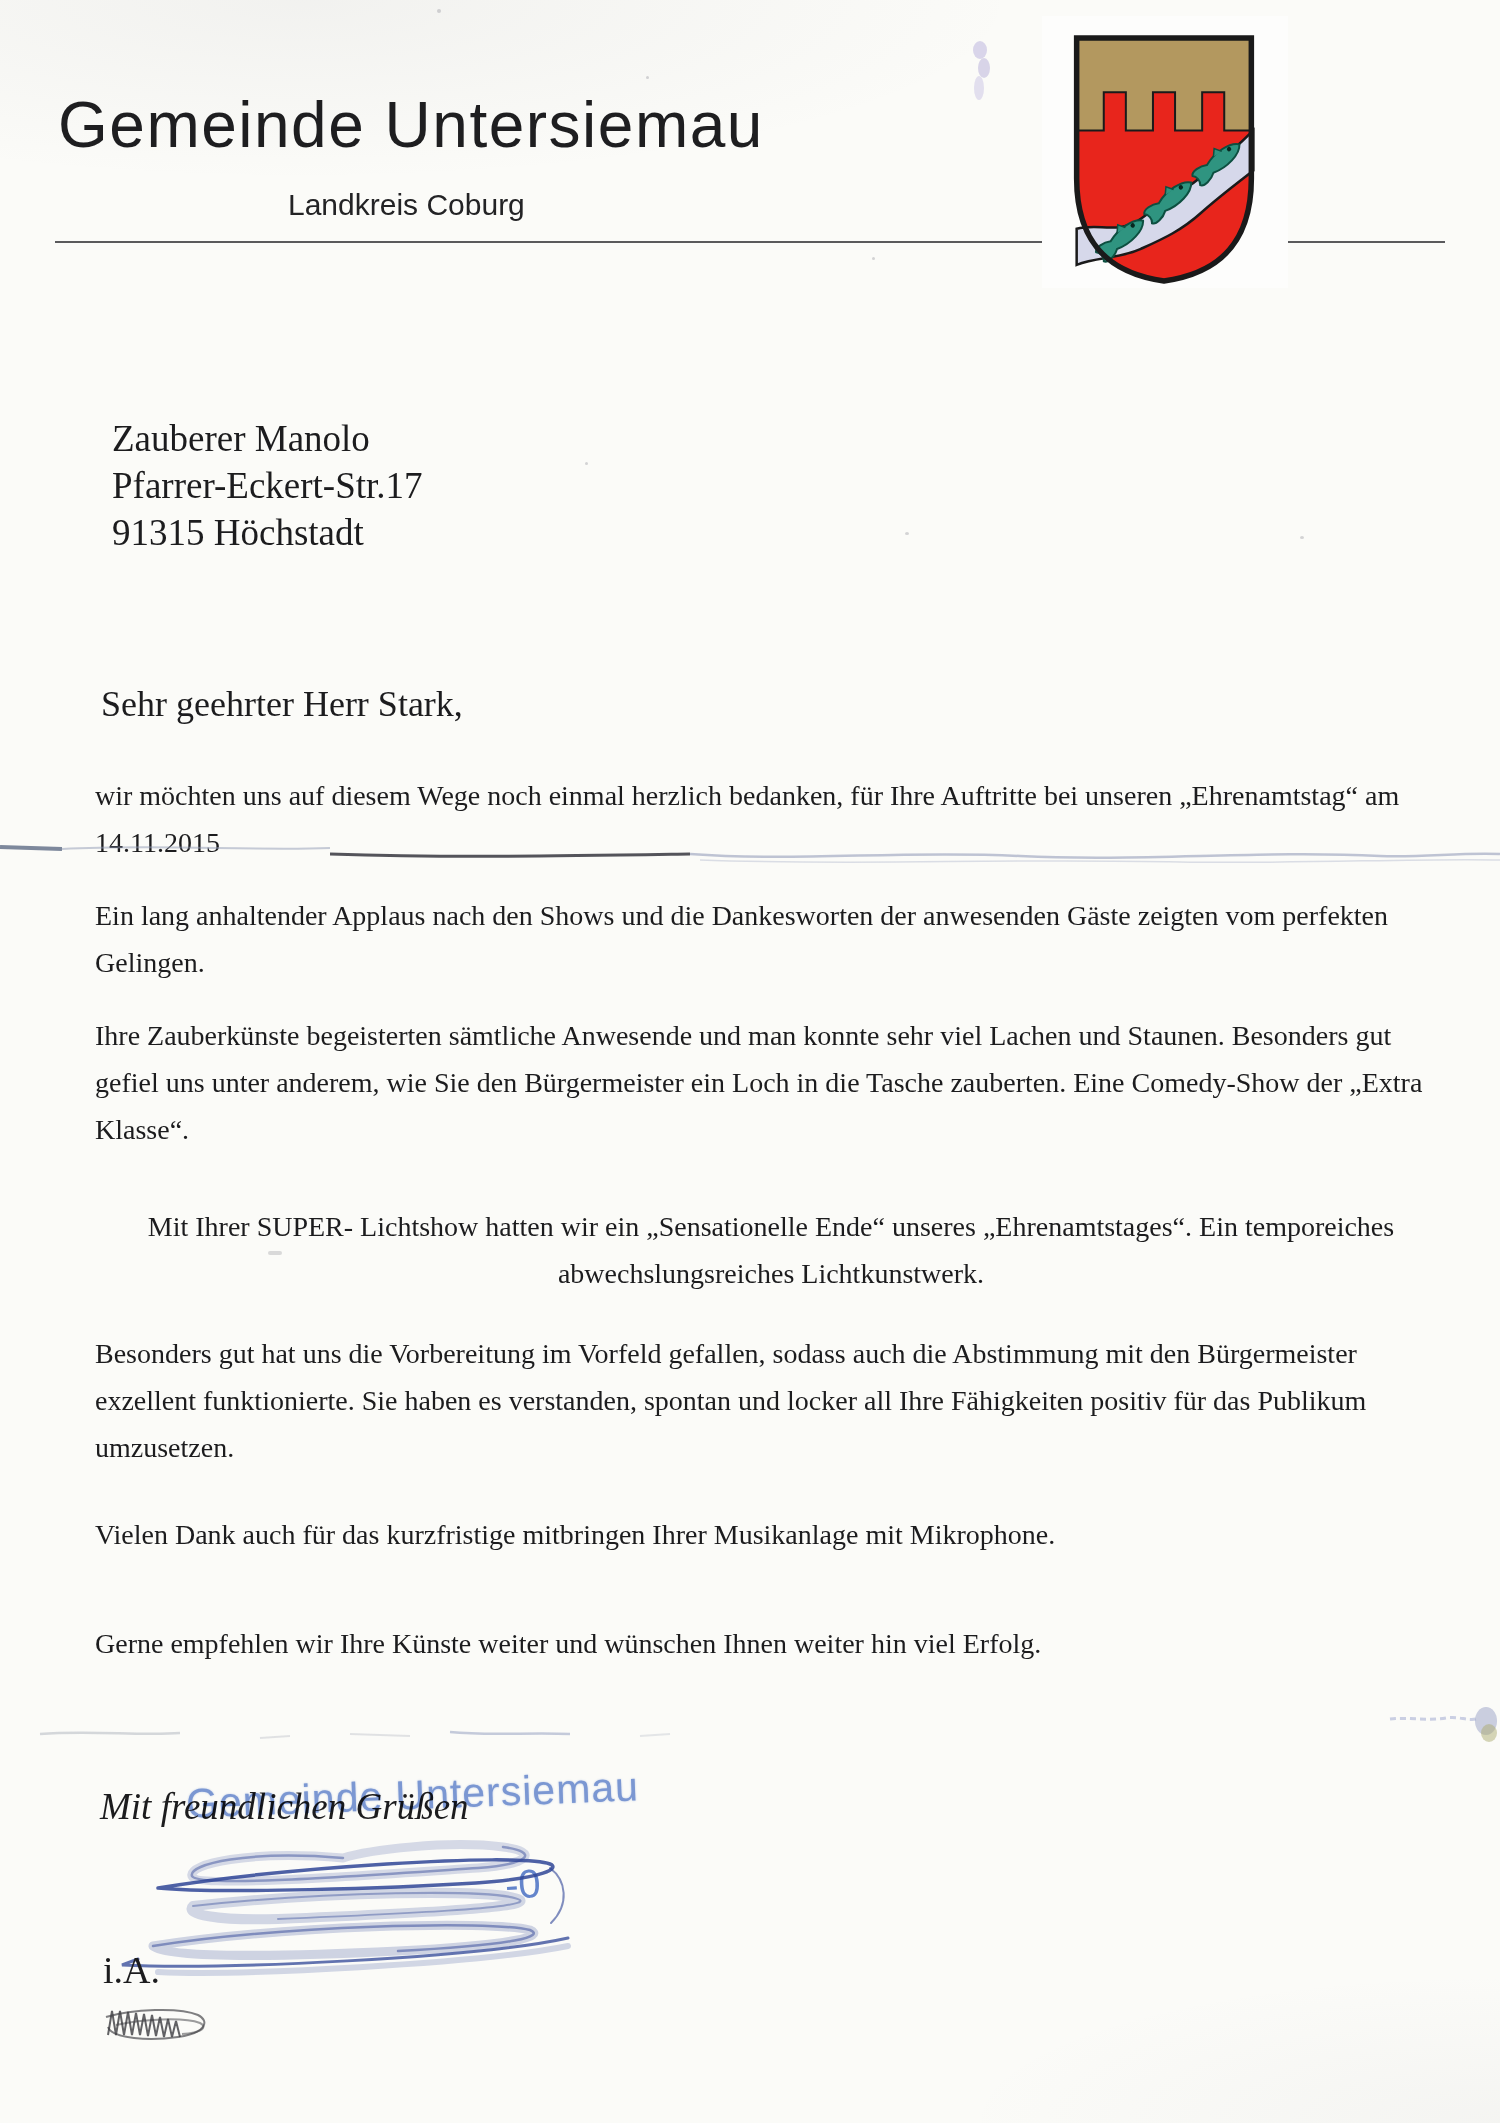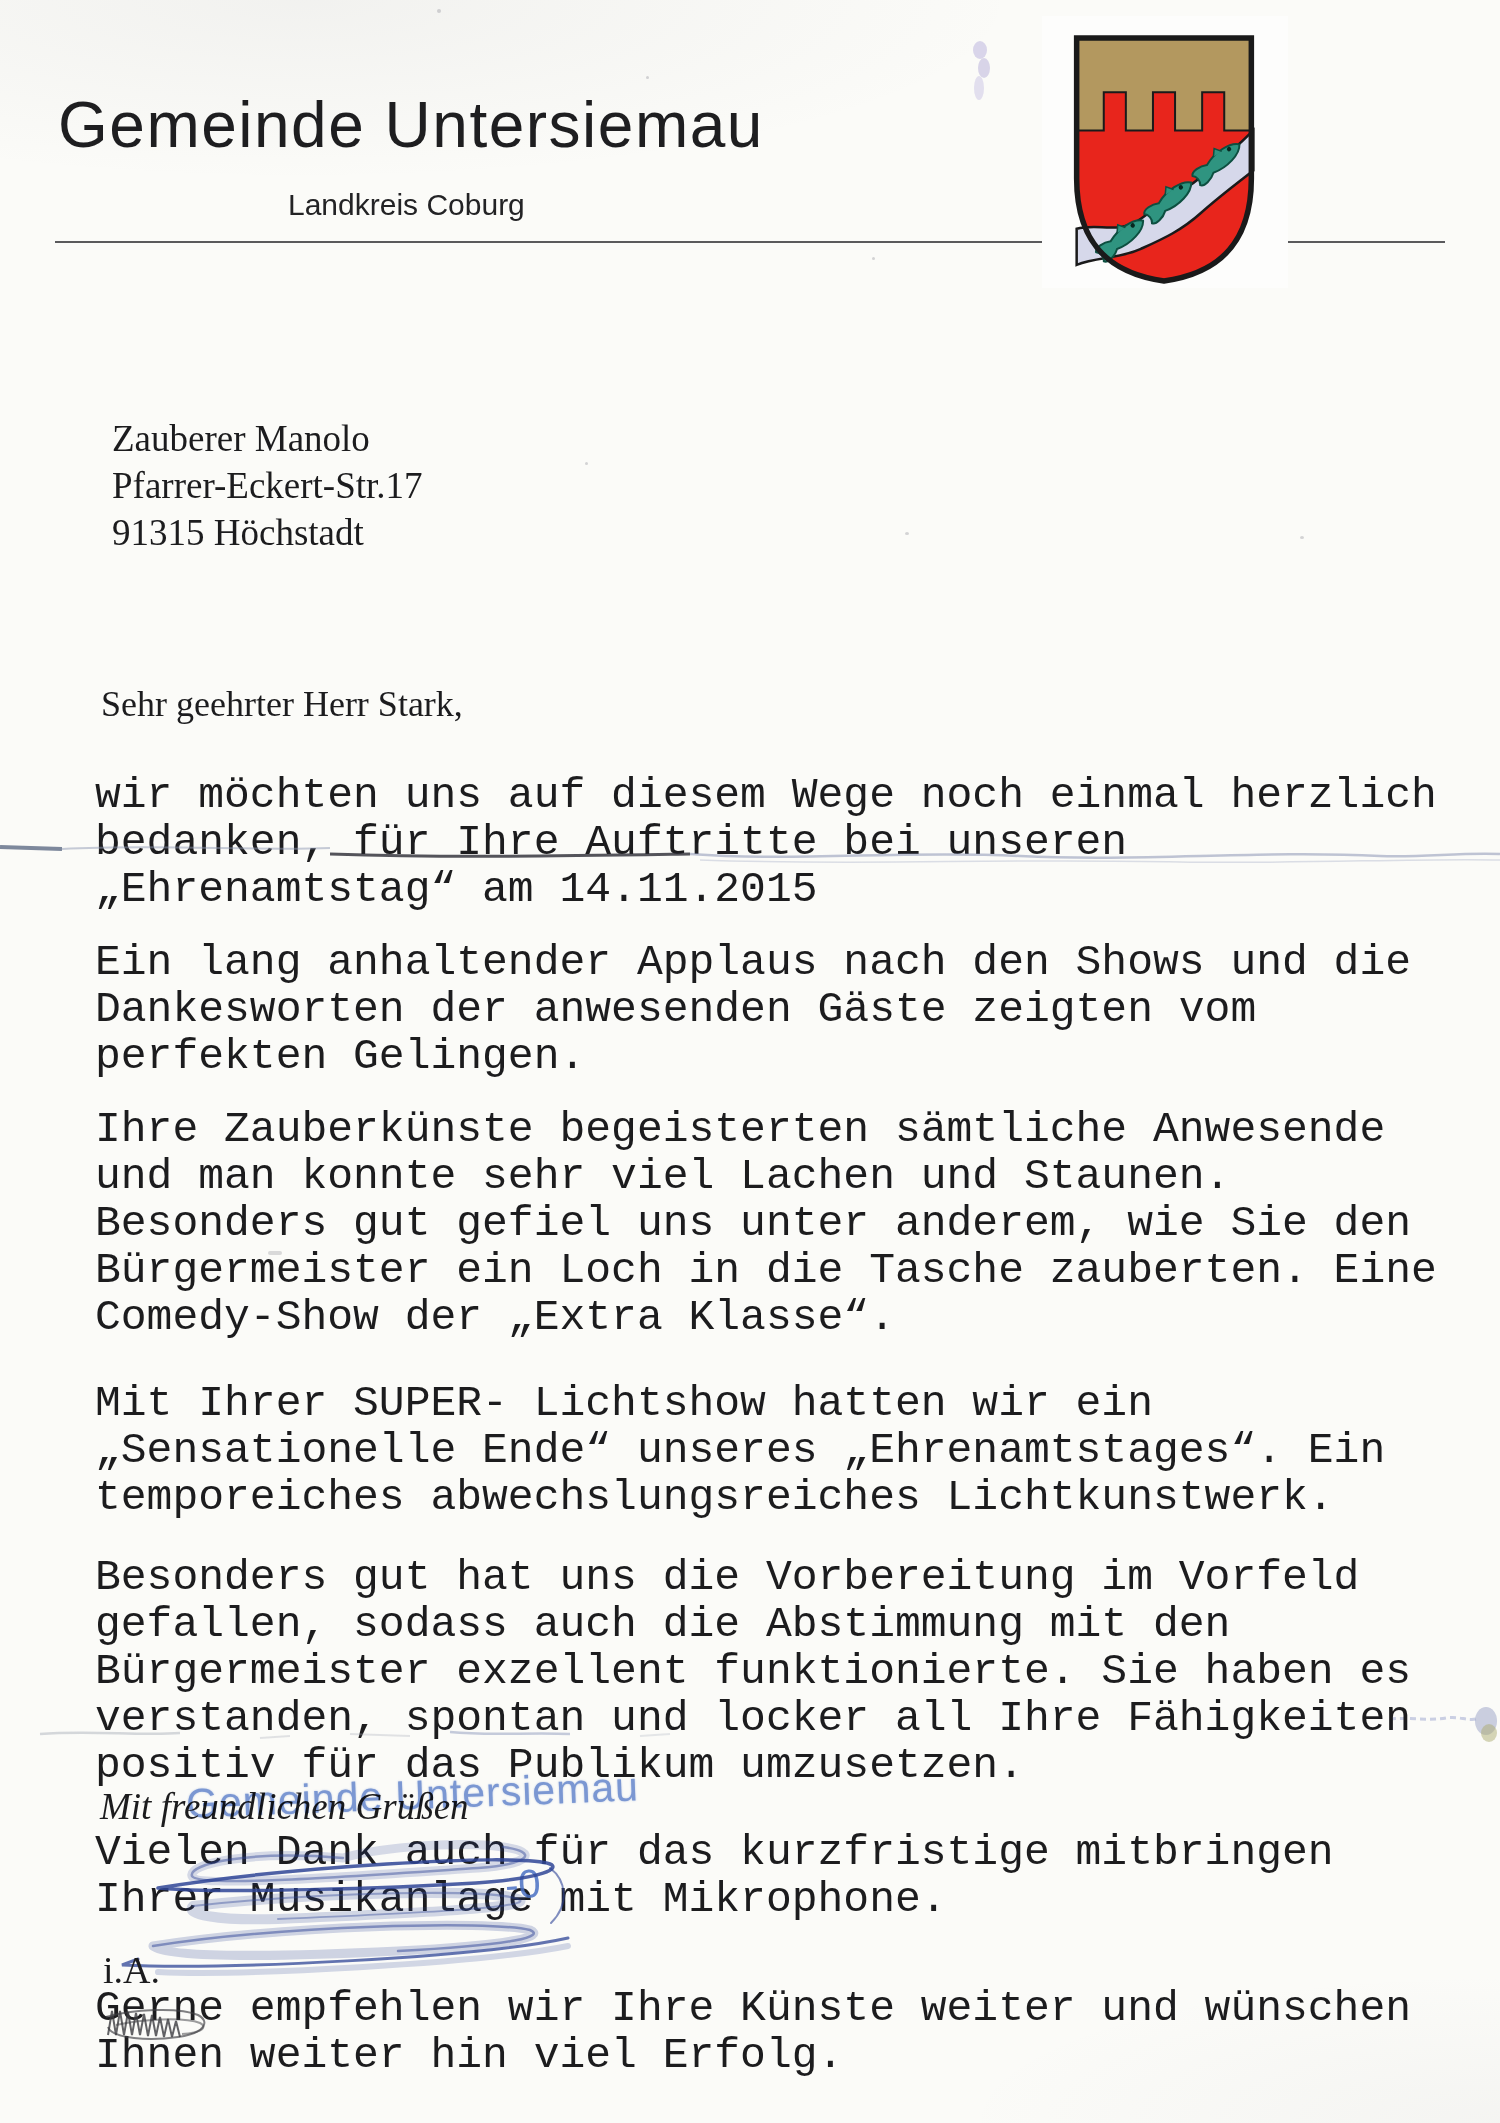--- a/index.html
+++ b/index.html
@@ -48,25 +48,25 @@
     font-size:37px;line-height:47px;
   }
   .salutation{
     position:absolute;left:101px;top:683px;
     font-size:36px;
     text-align:center;
   }
   
   .letter-body{
     position:absolute;left:95px;top:772px;width:1352px;
-    font-size:43px;line-height:47px;
-    display:flex;flex-direction:column;font-family:Liberation Mono, monospace;
+    font-size:28px;line-height:47px;
+    display:flex;flex-direction:column;
   }
   .letter-body p{margin:0 0 26px 0;}
-  .letter-body p[data-gap="13"]{margin-top:13px;}
+  .letter-body p[data-gap="13"]{margin-top:24px;text-align:center;}
   .letter-body p[data-gap="7"]{margin-top:7px;}
   .letter-body p[data-gap="14"]{margin-top:14px;}
   .letter-body p[data-gap="19"]{margin-top:36px;}
   .crease{position:absolute;left:0;top:830px;width:1500px;height:44px;pointer-events:none;}
   .dashes{position:absolute;left:30px;top:1722px;width:1460px;height:24px;opacity:.8;}
   
   .stamp{
     position:absolute;left:186px;top:1772px;
     font-family:"Liberation Sans", sans-serif;
     font-size:41px;letter-spacing:1px;

